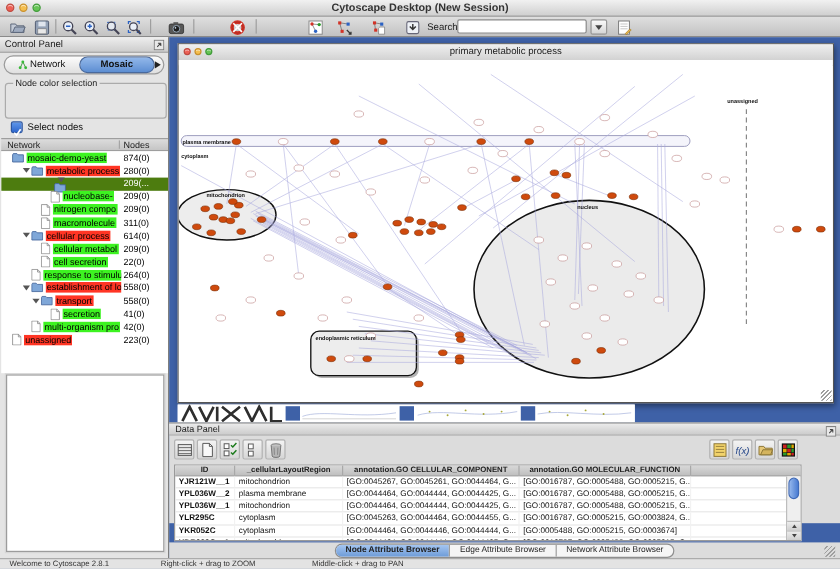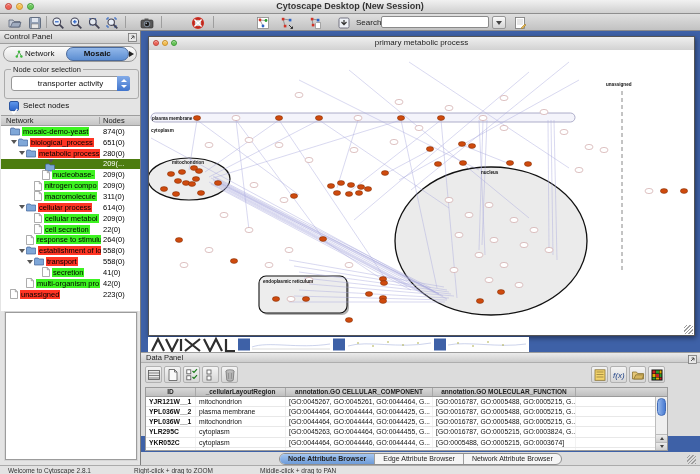--- a/index.html
+++ b/index.html
@@ -260,27 +260,20 @@
           </svg>
         <span>Network</span>
       </div>
       <div class="cptab on">
         <span>Mosaic</span>
       </div>
       <span class="cparrow"></span>
     </div>
     <div id="cp-group">
       <span id="cp-group-label">Node color selection</span>
-      <div id="cp-select">
-        <span>transporter activity</span>
-        <span class="cap">
-            <span class="u"></span>
-            <span class="d"></span>
-          </span>
-      </div>
     </div>
     <div id="cp-check">
       <span class="box"><svg width="9" height="9" viewBox="0 0 9 9">
             <path d="M1.8,4.6 L3.8,6.6 L7.2,1.8" fill="none" stroke="#fff" stroke-width="1.4"></path>
           </svg></span>
       <span class="cblabel">Select nodes</span>
     </div>
     <div id="cp-treehead">
       <span class="c1">Network</span>
       <span class="cd"></span>
@@ -290,31 +283,20 @@
         <div class="trow">
           <span class="ind" style="width: 2px;"></span>
           <span class="tsp"></span>
           <span class="tico">
             <svg width="10" height="9" viewBox="0 0 10 9">
               <path d="M0.5,8 V2 l0.6,-1 h3 l1,1 h4.4 v6 z" fill="#7fa7d8" stroke="#41639a" stroke-width="0.7"></path>
             </svg>
           </span>
           <span class="lblclip"><span class="lbl hl-green">mosaic-demo-yeast</span></span>
           <span class="val">874(0)</span>
-        </div>
-        <div class="trow">
-          <span class="ind" style="width: 10px;"></span>
-          <span class="tri"></span>
-          <span class="tico">
-            <svg width="10" height="9" viewBox="0 0 10 9">
-              <path d="M0.5,8 V2 l0.6,-1 h3 l1,1 h4.4 v6 z" fill="#7fa7d8" stroke="#41639a" stroke-width="0.7"></path>
-            </svg>
-          </span>
-          <span class="lblclip"><span class="lbl hl-red">biological_process</span></span>
-          <span class="val">651(0)</span>
         </div>
         <div class="trow">
           <span class="ind" style="width: 18px;"></span>
           <span class="tri"></span>
           <span class="tico">
             <svg width="10" height="9" viewBox="0 0 10 9">
               <path d="M0.5,8 V2 l0.6,-1 h3 l1,1 h4.4 v6 z" fill="#7fa7d8" stroke="#41639a" stroke-width="0.7"></path>
             </svg>
           </span>
           <span class="lblclip"><span class="lbl hl-red">metabolic process</span></span>

